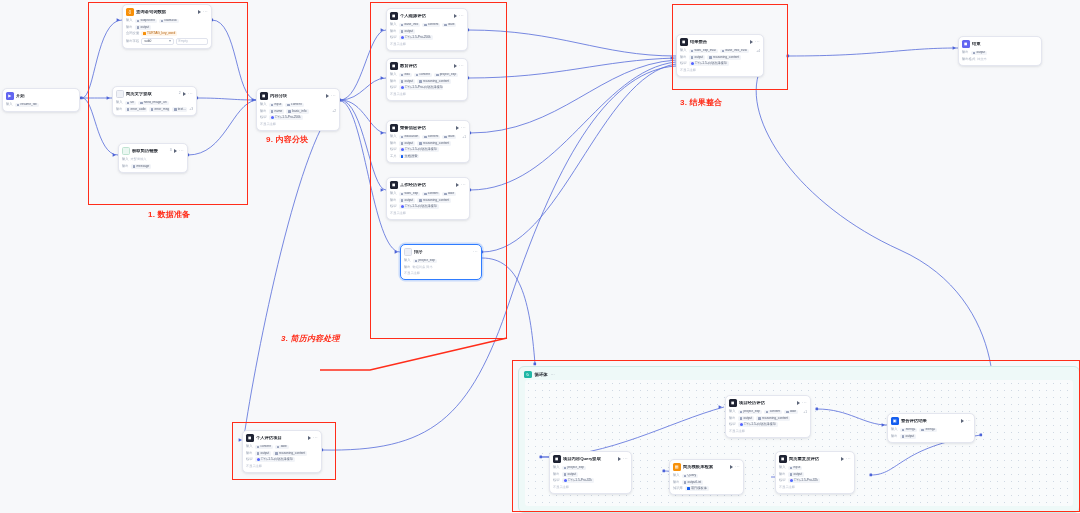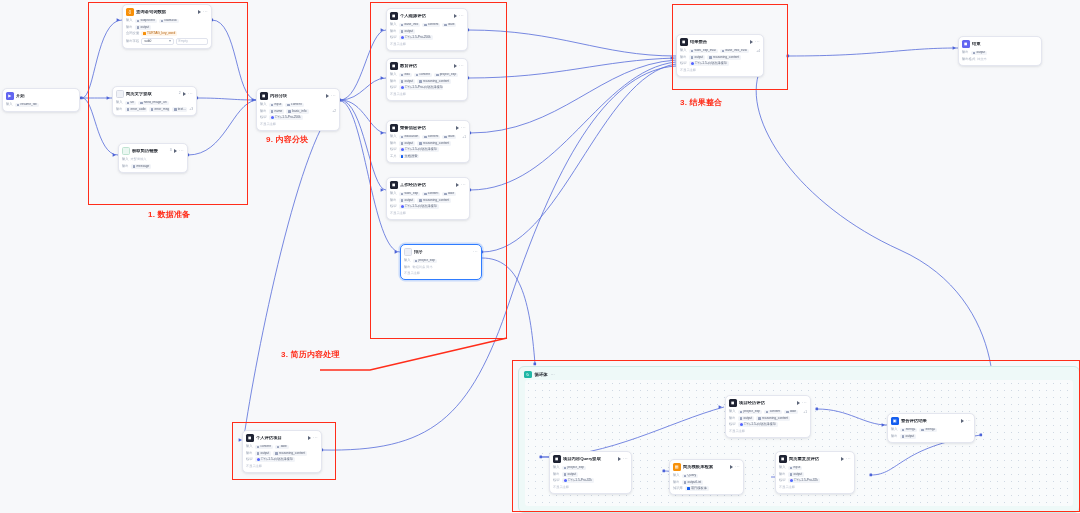--- a/index.html
+++ b/index.html
@@ -780,21 +780,21 @@
       </div>
     </div>
   </div>
 
   <div class="anno" style="left:88px; top:2px; width:160px; height:203px;"></div>
   <div class="anno-label" style="left:113px; top:209px;margin-left:35px;">1. 数据准备</div>
 
   <div class="anno-label" style="left:266px; top:134px;">9. 内容分块</div>
 
   <div class="anno" style="left:370px; top:2px; width:137px; height:337px;"></div>
-  <div class="anno-label" style="left:281px; top:349px;">3. 简历内容处理</div>
+  <div class="anno-label" style="left:281px; top:333px;font-style:italic;">3. 简历内容处理</div>
   <svg class="anno-poly" style="left:320px; top:330px; width:200px; height:45px;" viewBox="0 0 200 45">
     <path d="M0,40 L50,40 L187,8" fill="none" stroke="#ff2d1a" stroke-width="1.6"></path>
   </svg>
 
   <div class="anno" style="left:672px; top:4px; width:116px; height:86px;"></div>
   <div class="anno-label" style="left:680px; top:97px;">3. 结果整合</div>
 
   <div class="anno" style="left:512px; top:360px; width:568px; height:152px;"></div>
 
   <div class="anno" style="left:232px; top:422px; width:104px; height:58px;"></div>

